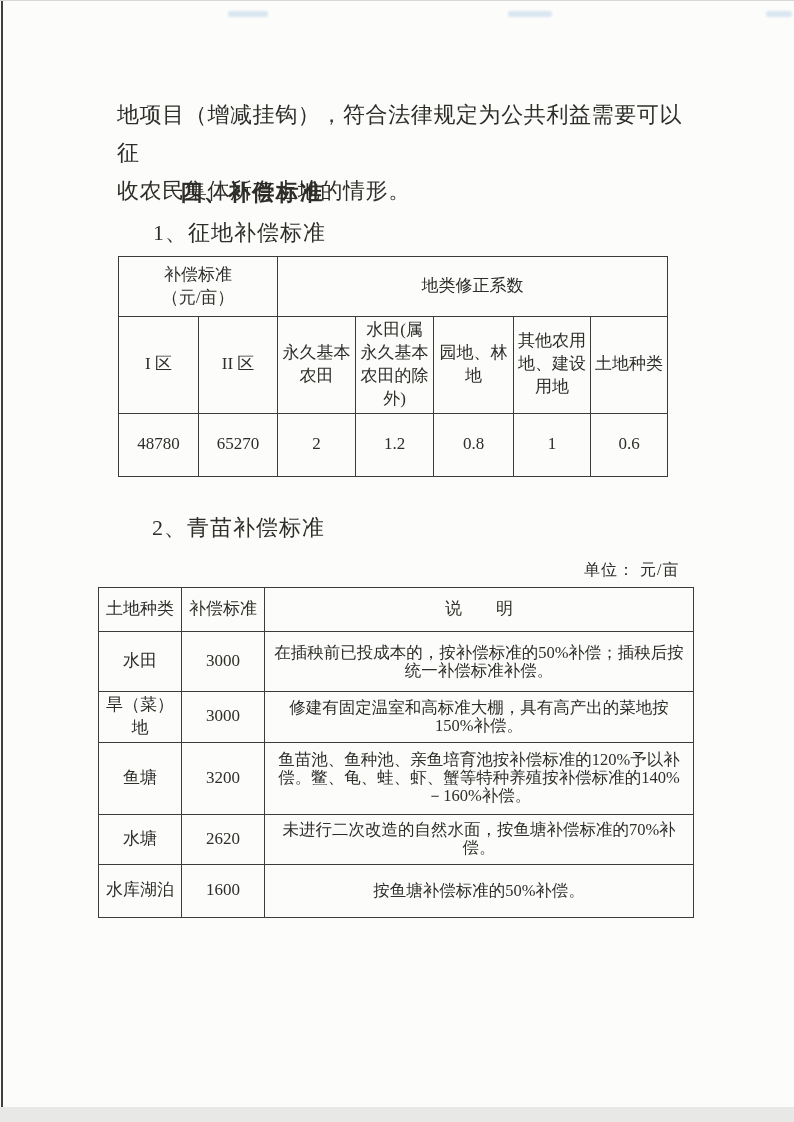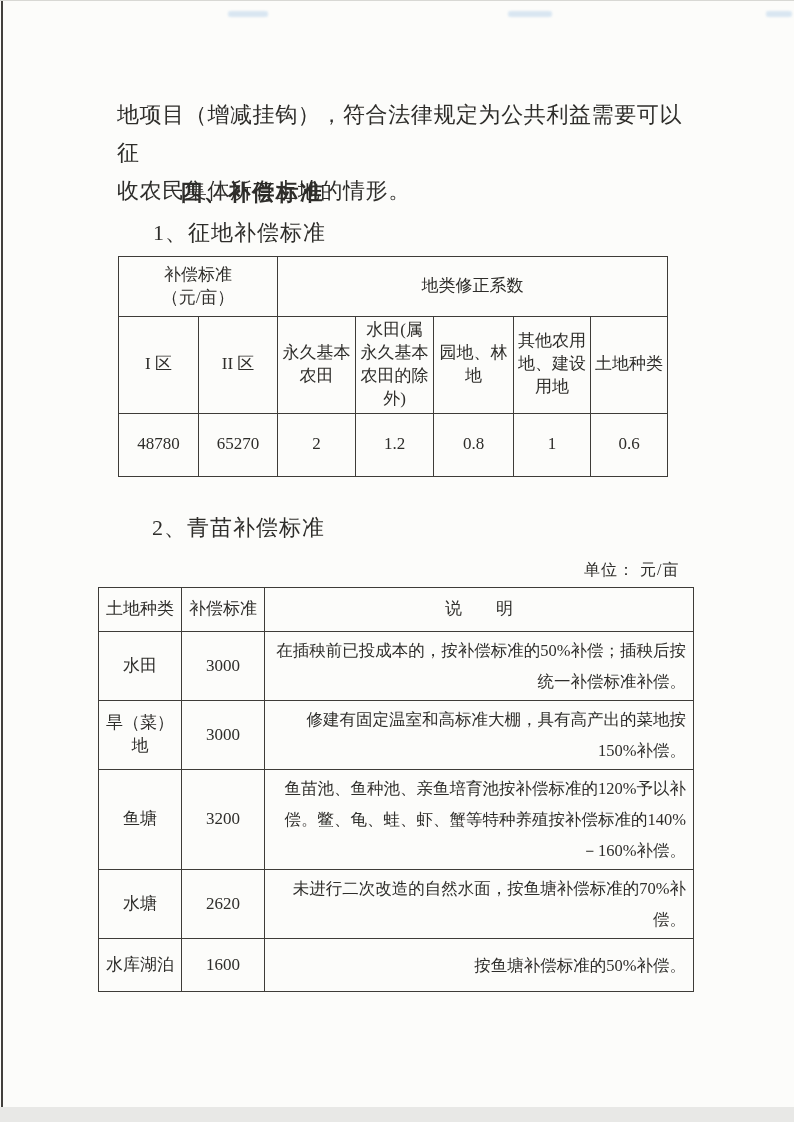--- a/index.html
+++ b/index.html
@@ -35,21 +35,21 @@
            font-size:17px; line-height:1.35; overflow:hidden; }
   .t1-wrap { position:absolute; left:118px; top:256px; }
   .t1 { width:549px; }
   .t1 .rh1 { height:60px; }
   .t1 .rh2 { height:84px; }
   .t1 .rh3 { height:63px; }
   .pre { white-space:pre-line; }
 
   .t2-wrap { position:absolute; left:98px; top:587px; }
   .t2 { width:595px; }
-  .t2 .note { text-align:right; font-size:16.5px; line-height:31px; padding:3px 7px; }
+  .t2 .note { text-align:center; font-size:16.5px; line-height:18px; padding:3px 7px; }
   .t2 .hrow { height:44px; }
   .t2 .r1 { height:60px; }
   .t2 .r2 { height:44px;padding-left:20px; }
   .t2 .r3 { height:58px; }
   .t2 .r4 { height:72px; }
   .t2 .r5 { height:50px; }
   .t2 .r6 { height:53px; }
 </style>
 </head>
 <body>

